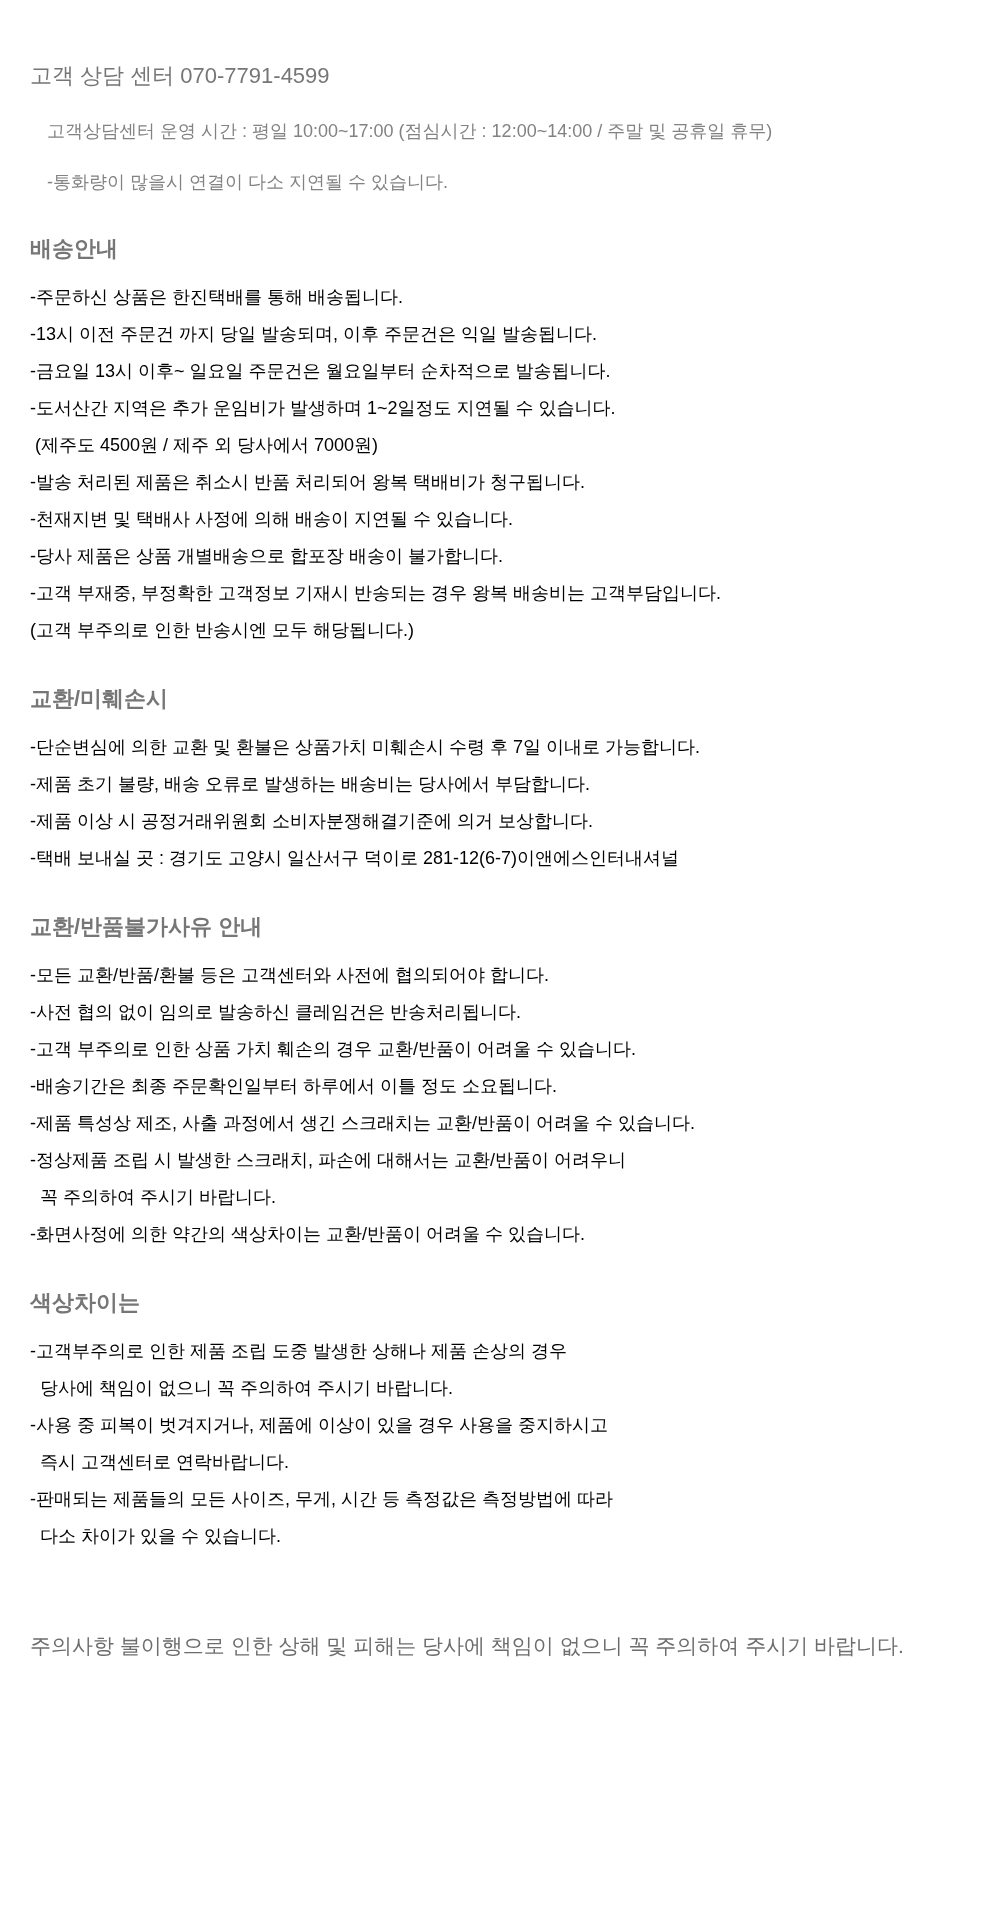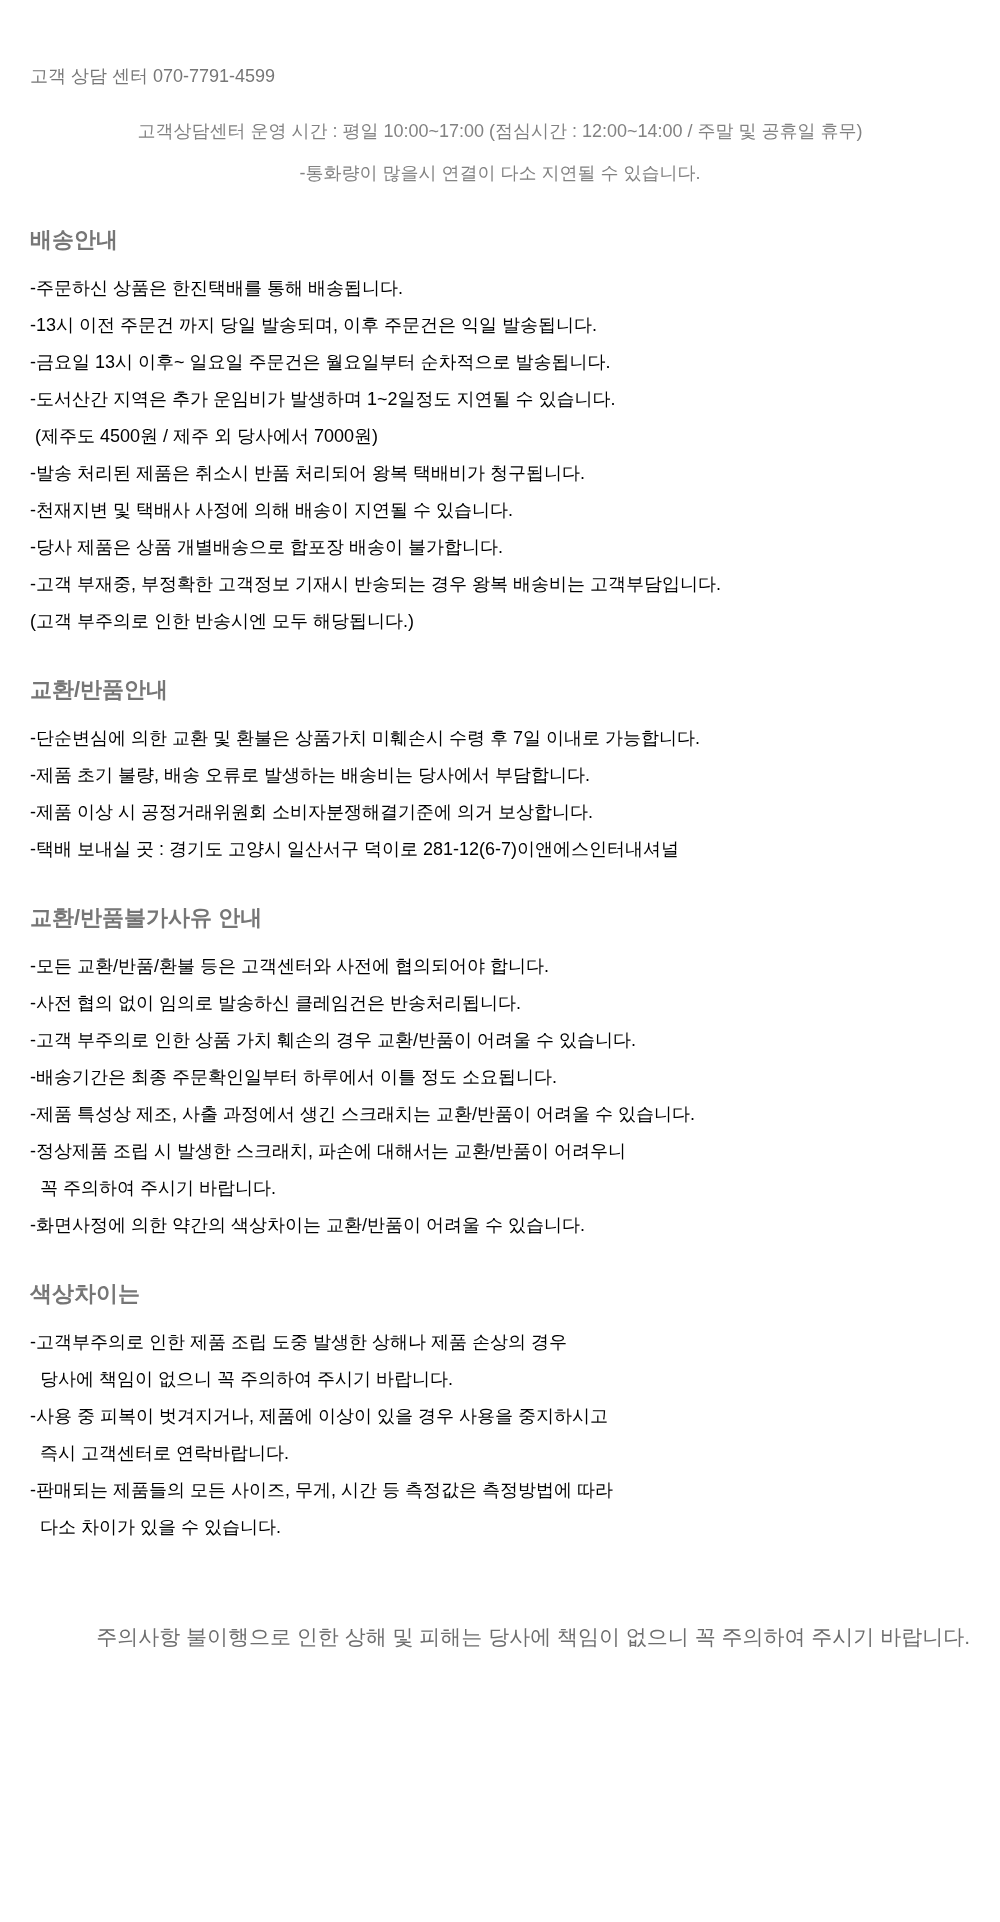--- a/index.html
+++ b/index.html
@@ -12,35 +12,34 @@
     height: 1922px;
     overflow: hidden;
     font-family: "Liberation Sans", "DejaVu Sans", sans-serif;
   }
   .page {
     padding: 0 30px 0 30px;
     box-sizing: border-box;
   }
   h1.main-title {
     margin: 60px 0 22px 0;
-    font-size: 18px;
+    font-size: 22px;
     line-height: 32px;
     font-weight: 400;
     color: #767676;
     letter-spacing: 0px;
     white-space: pre-wrap;
   }
   .intro { margin: 0 0 6px 0; }
   .intro p {
-    margin: 8px;
+    margin: 17px;
     font-size: 18px;
     line-height: 34px;
     color: #828282;
     white-space: pre-wrap;
-    text-align: center;
   }
   section h2.section-title {
     margin: 34px 0 14px 0;
     font-size: 22px;
     line-height: 32px;
     font-weight: 700;
     color: #767676;
     white-space: pre-wrap;
   }
   section p.section-line {
@@ -49,21 +48,20 @@
     line-height: 37px;
     color: #000000;
     white-space: pre-wrap;
   }
   p.footer-warning {
     margin: 76px 0 0 0;
     font-size: 21px;
     line-height: 30px;
     color: #6d6d6d;
     white-space: pre-wrap;
-    text-align: right;
   }
 </style>
 </head>
 <body>
 
 <div class="page">
 
   <h1 class="main-title">고객 상담 센터 070-7791-4599</h1>
 
   <div class="intro">
@@ -79,21 +77,21 @@
         <p class="section-line">-금요일 13시 이후~ 일요일 주문건은 월요일부터 순차적으로 발송됩니다.</p>
         <p class="section-line">-도서산간 지역은 추가 운임비가 발생하며 1~2일정도 지연될 수 있습니다.</p>
         <p class="section-line"> (제주도 4500원 / 제주 외 당사에서 7000원)</p>
         <p class="section-line">-발송 처리된 제품은 취소시 반품 처리되어 왕복 택배비가 청구됩니다.</p>
         <p class="section-line">-천재지변 및 택배사 사정에 의해 배송이 지연될 수 있습니다.</p>
         <p class="section-line">-당사 제품은 상품 개별배송으로 합포장 배송이 불가합니다.</p>
         <p class="section-line">-고객 부재중, 부정확한 고객정보 기재시 반송되는 경우 왕복 배송비는 고객부담입니다.</p>
         <p class="section-line">(고객 부주의로 인한 반송시엔 모두 해당됩니다.)</p>
       </section>
       <section>
-        <h2 class="section-title">교환/반품안내</h2>
+        <h2 class="section-title">교환/미훼손시</h2>
         <p class="section-line">-단순변심에 의한 교환 및 환불은 상품가치 미훼손시 수령 후 7일 이내로 가능합니다.</p>
         <p class="section-line">-제품 초기 불량, 배송 오류로 발생하는 배송비는 당사에서 부담합니다.</p>
         <p class="section-line">-제품 이상 시 공정거래위원회 소비자분쟁해결기준에 의거 보상합니다.</p>
         <p class="section-line">-택배 보내실 곳 : 경기도 고양시 일산서구 덕이로 281-12(6-7)이앤에스인터내셔널</p>
       </section>
       <section>
         <h2 class="section-title">교환/반품불가사유 안내</h2>
         <p class="section-line">-모든 교환/반품/환불 등은 고객센터와 사전에 협의되어야 합니다.</p>
         <p class="section-line">-사전 협의 없이 임의로 발송하신 클레임건은 반송처리됩니다.</p>
         <p class="section-line">-고객 부주의로 인한 상품 가치 훼손의 경우 교환/반품이 어려울 수 있습니다.</p>

